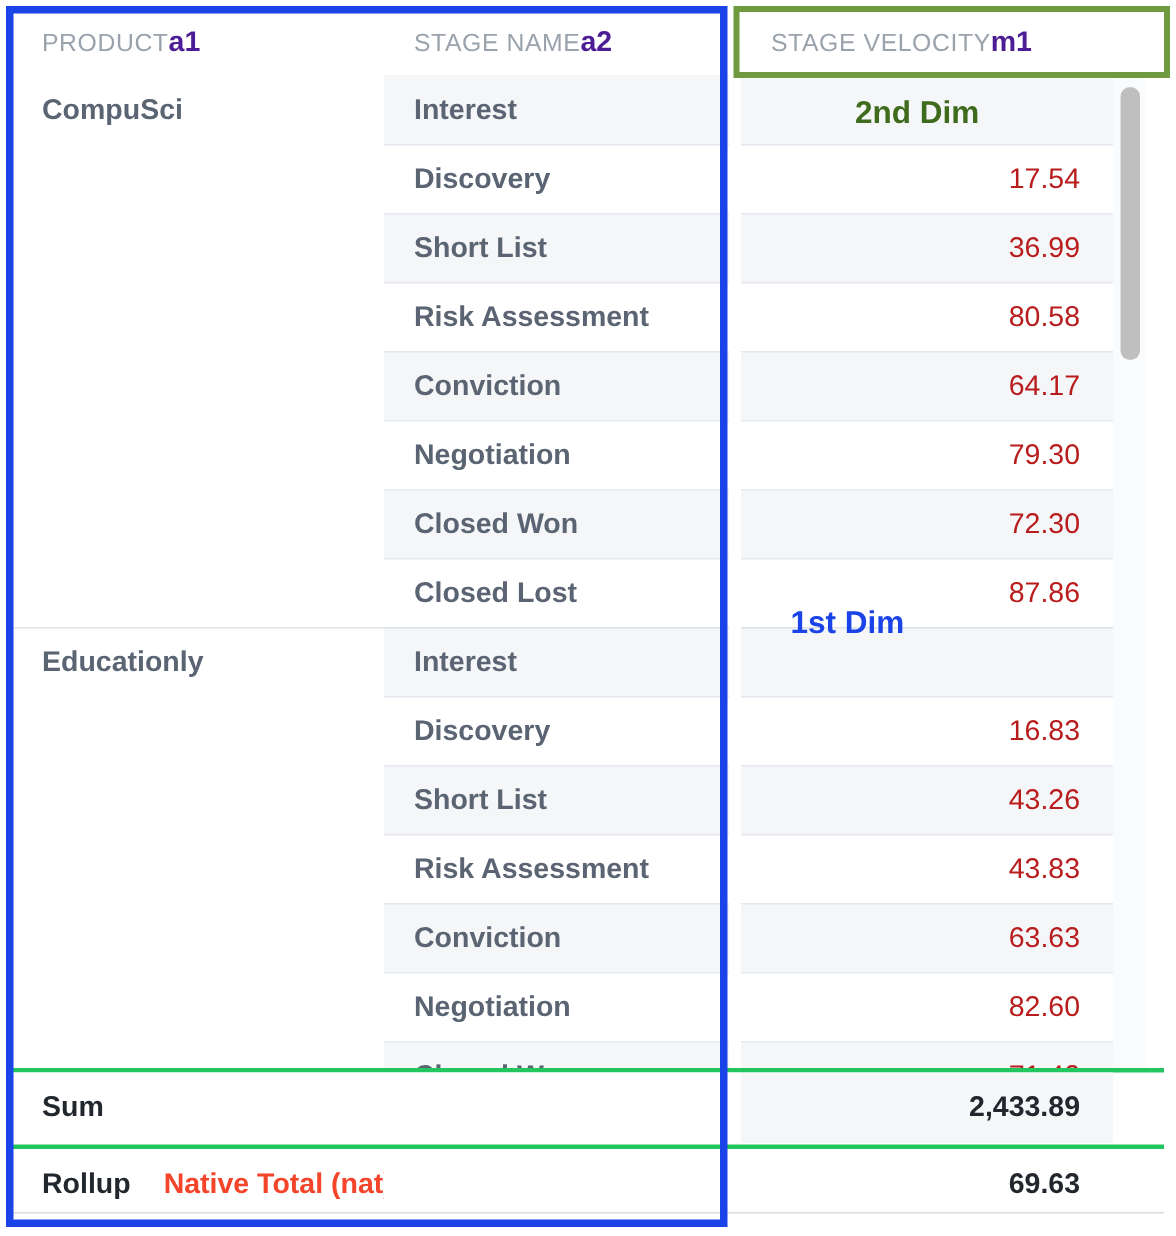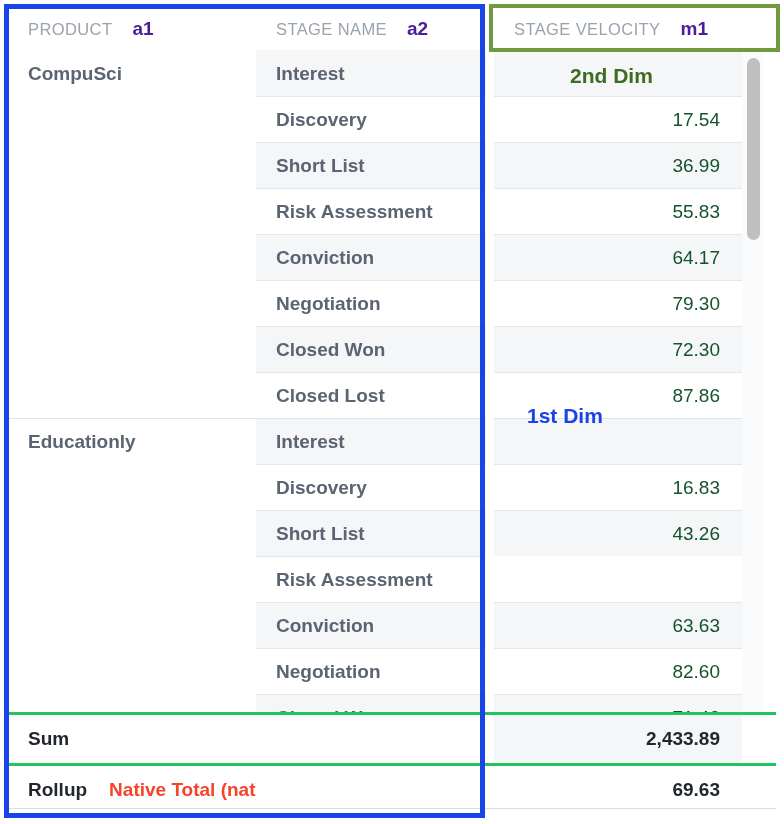--- a/index.html
+++ b/index.html
@@ -36,21 +36,20 @@
     height: 42px;
     display: flex;
     align-items: center;
   }
   .hdr-cell {
     height: 42px;
     display: flex;
     align-items: center;
     box-sizing: border-box;
     padding-left: 20px;
-    gap: 20px;
     background: #ffffff;
   }
   .hdr-label {
     font-size: 16.5px;
     letter-spacing: 0.4px;
     color: #9aa3ad;
     font-weight: 400;
     white-space: nowrap;
   }
   .hdr-tag {
@@ -83,21 +82,21 @@
     height: 46px;
     display: flex;
     align-items: center;
     font-size: 19px;
     color: #5b6472;
     font-weight: 600;
     border-top: 1px solid transparent;
   }
   .cell.product  { padding-left: 20px; background:#ffffff; }
   .cell.stage    { padding-left: 20px; }
-  .cell.velocity { padding-right: 22px; justify-content: flex-end; color:#14532d; font-weight: 400; }
+  .cell.velocity { padding-right: 22px; justify-content: flex-end; color:#b91c1c; font-weight: 400; }
 
   
   .row.stripe .cell.stage,
   .row.stripe .cell.velocity { background: #f4f6f8; }
   .row.plain  .cell.stage,
   .row.plain  .cell.velocity { background: #ffffff; }
 
   .row .cell.stage    { border-top: 1px solid #e3e8ee; }
   .row .cell.velocity { border-top: 1px solid #e3e8ee; }
   .row.first .cell.stage,
@@ -253,21 +252,21 @@
         <div class="row stripe">
           <div class="cell product col-product"></div>
           <div class="cell stage col-stage">Short List</div>
           <div class="gap-gutter" style="height: 46px;"></div>
           <div class="cell velocity col-velocity">36.99</div>
         </div>
         <div class="row plain">
           <div class="cell product col-product"></div>
           <div class="cell stage col-stage">Risk Assessment</div>
           <div class="gap-gutter" style="height: 46px;"></div>
-          <div class="cell velocity col-velocity">55.83</div>
+          <div class="cell velocity col-velocity">80.58</div>
         </div>
         <div class="row stripe">
           <div class="cell product col-product"></div>
           <div class="cell stage col-stage">Conviction</div>
           <div class="gap-gutter" style="height: 46px;"></div>
           <div class="cell velocity col-velocity">64.17</div>
         </div>
         <div class="row plain">
           <div class="cell product col-product"></div>
           <div class="cell stage col-stage">Negotiation</div>
@@ -303,20 +302,21 @@
         <div class="row stripe">
           <div class="cell product col-product"></div>
           <div class="cell stage col-stage">Short List</div>
           <div class="gap-gutter" style="height: 46px;"></div>
           <div class="cell velocity col-velocity">43.26</div>
         </div>
         <div class="row plain">
           <div class="cell product col-product"></div>
           <div class="cell stage col-stage">Risk Assessment</div>
           <div class="gap-gutter" style="height: 46px;"></div>
+          <div class="cell velocity col-velocity">43.83</div>
         </div>
         <div class="row stripe">
           <div class="cell product col-product"></div>
           <div class="cell stage col-stage">Conviction</div>
           <div class="gap-gutter" style="height: 46px;"></div>
           <div class="cell velocity col-velocity">63.63</div>
         </div>
         <div class="row plain">
           <div class="cell product col-product"></div>
           <div class="cell stage col-stage">Negotiation</div>

